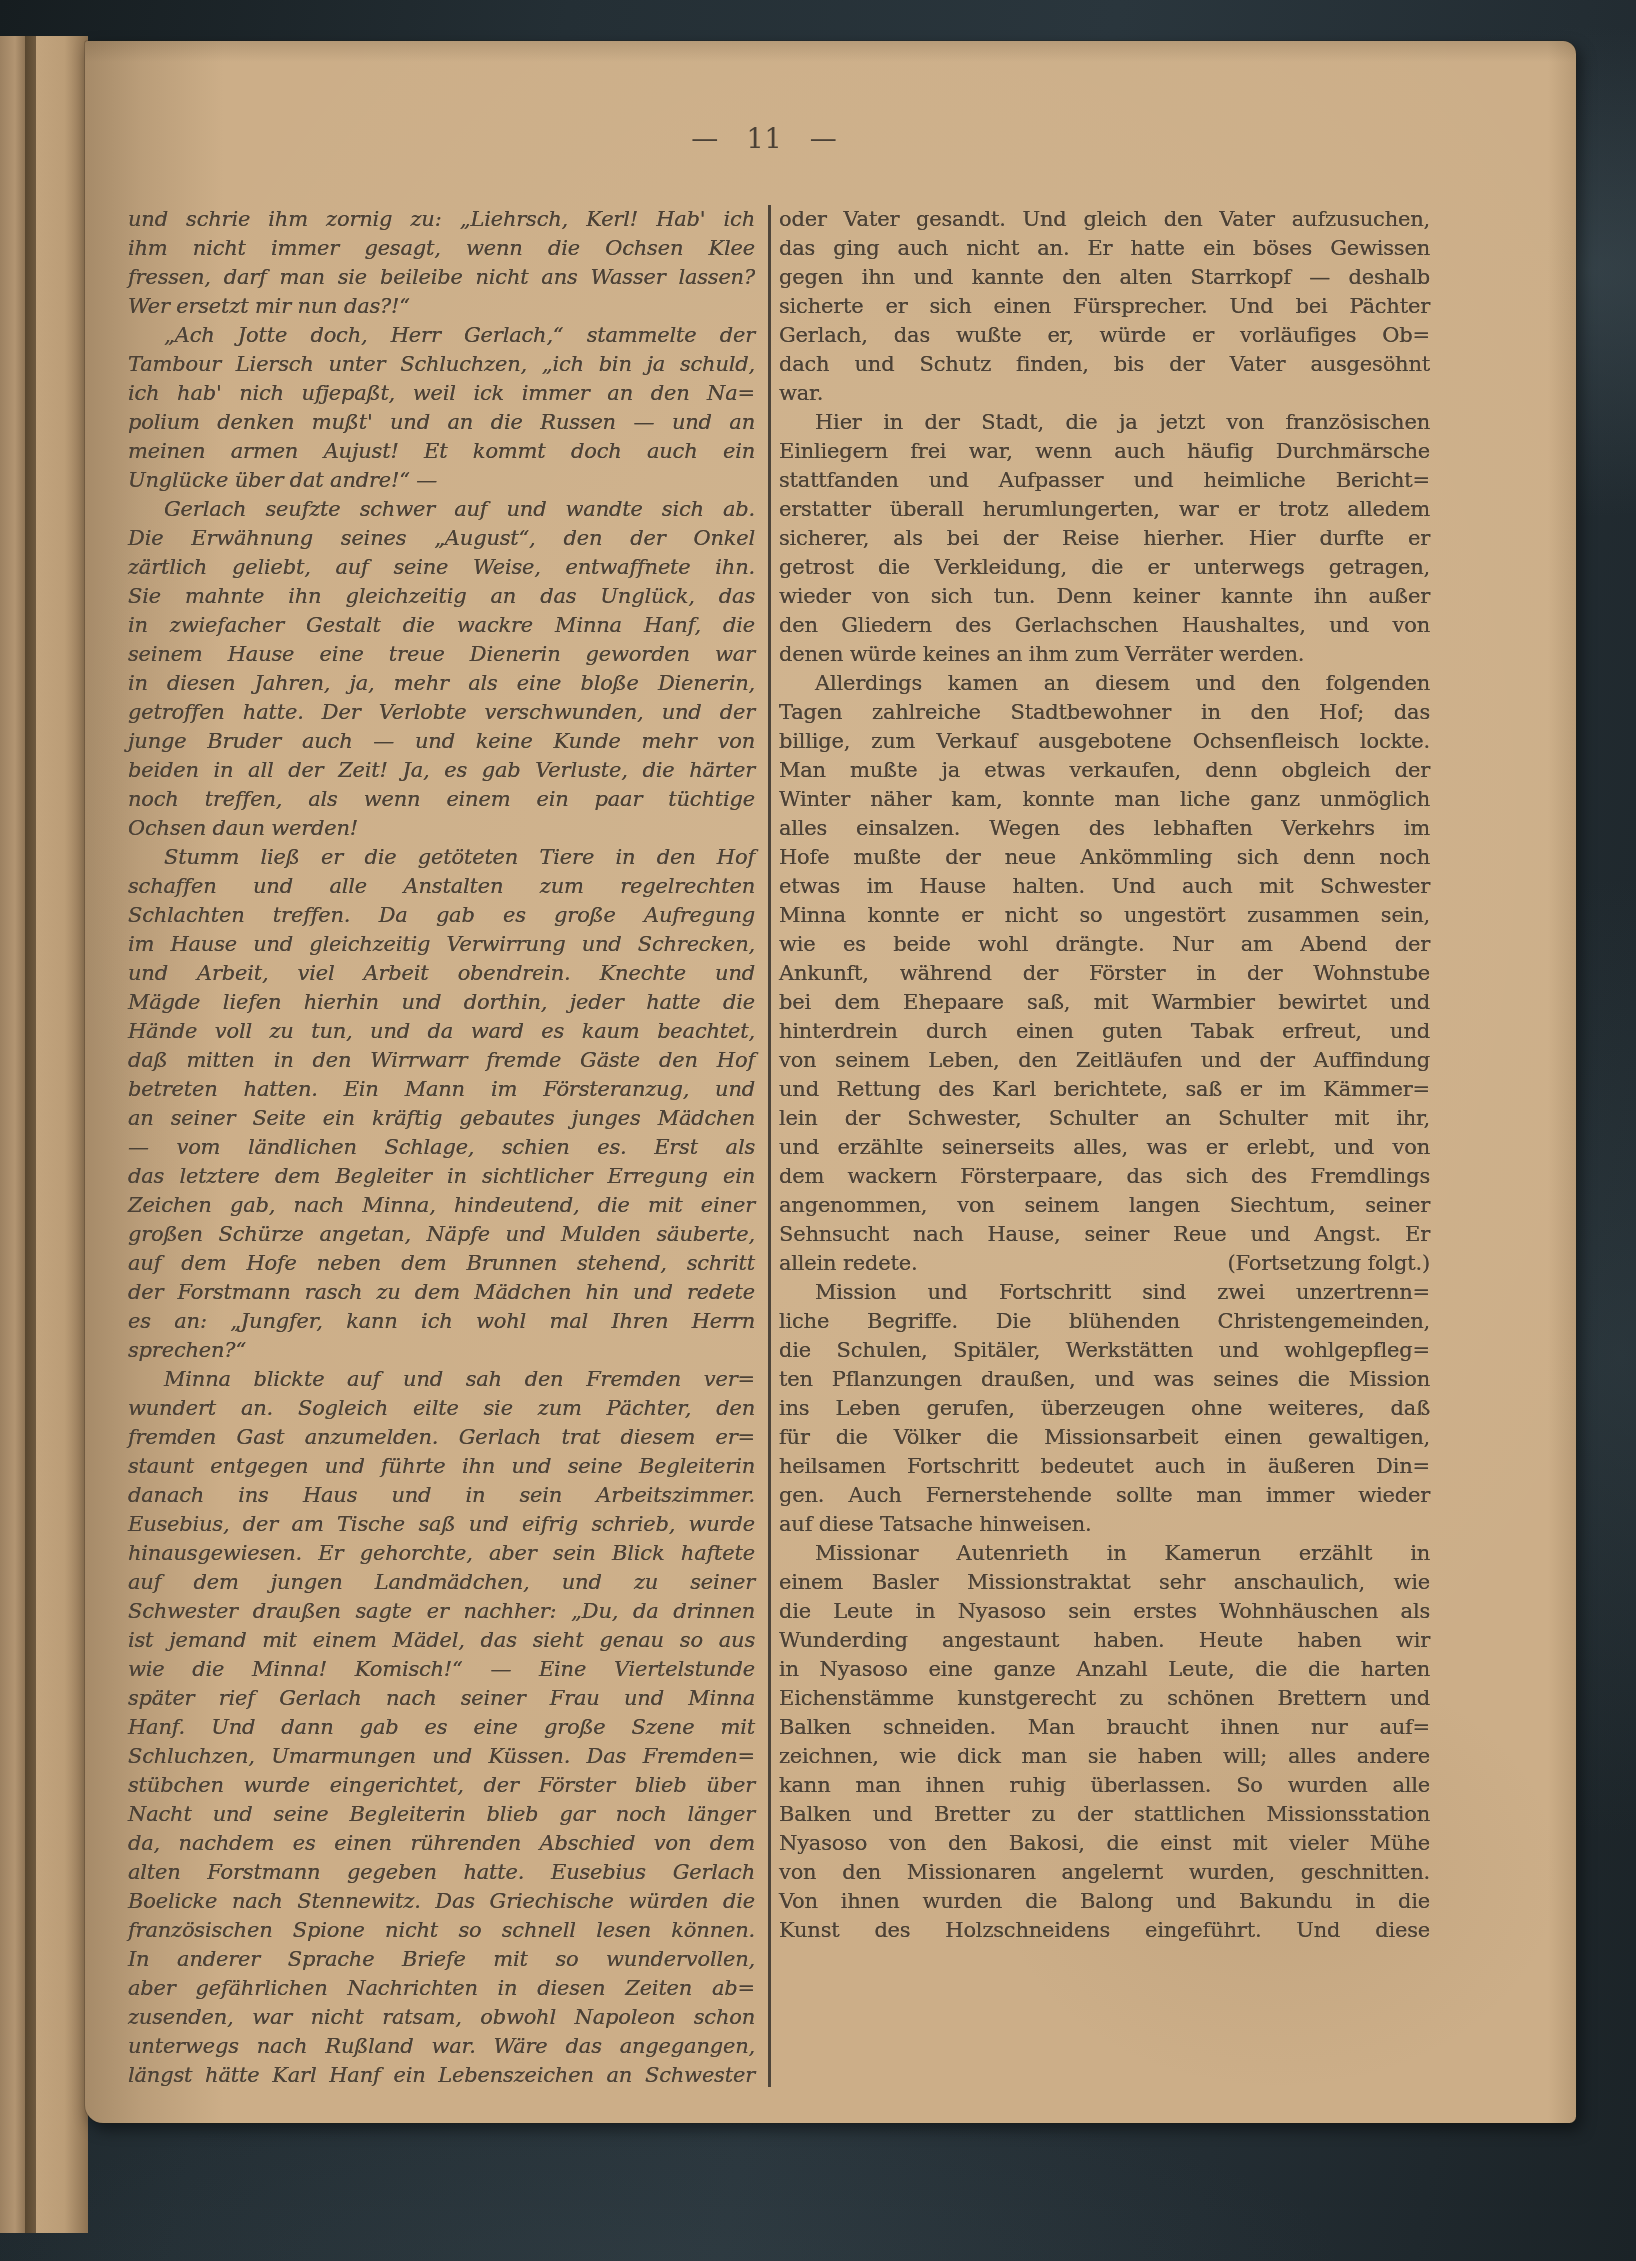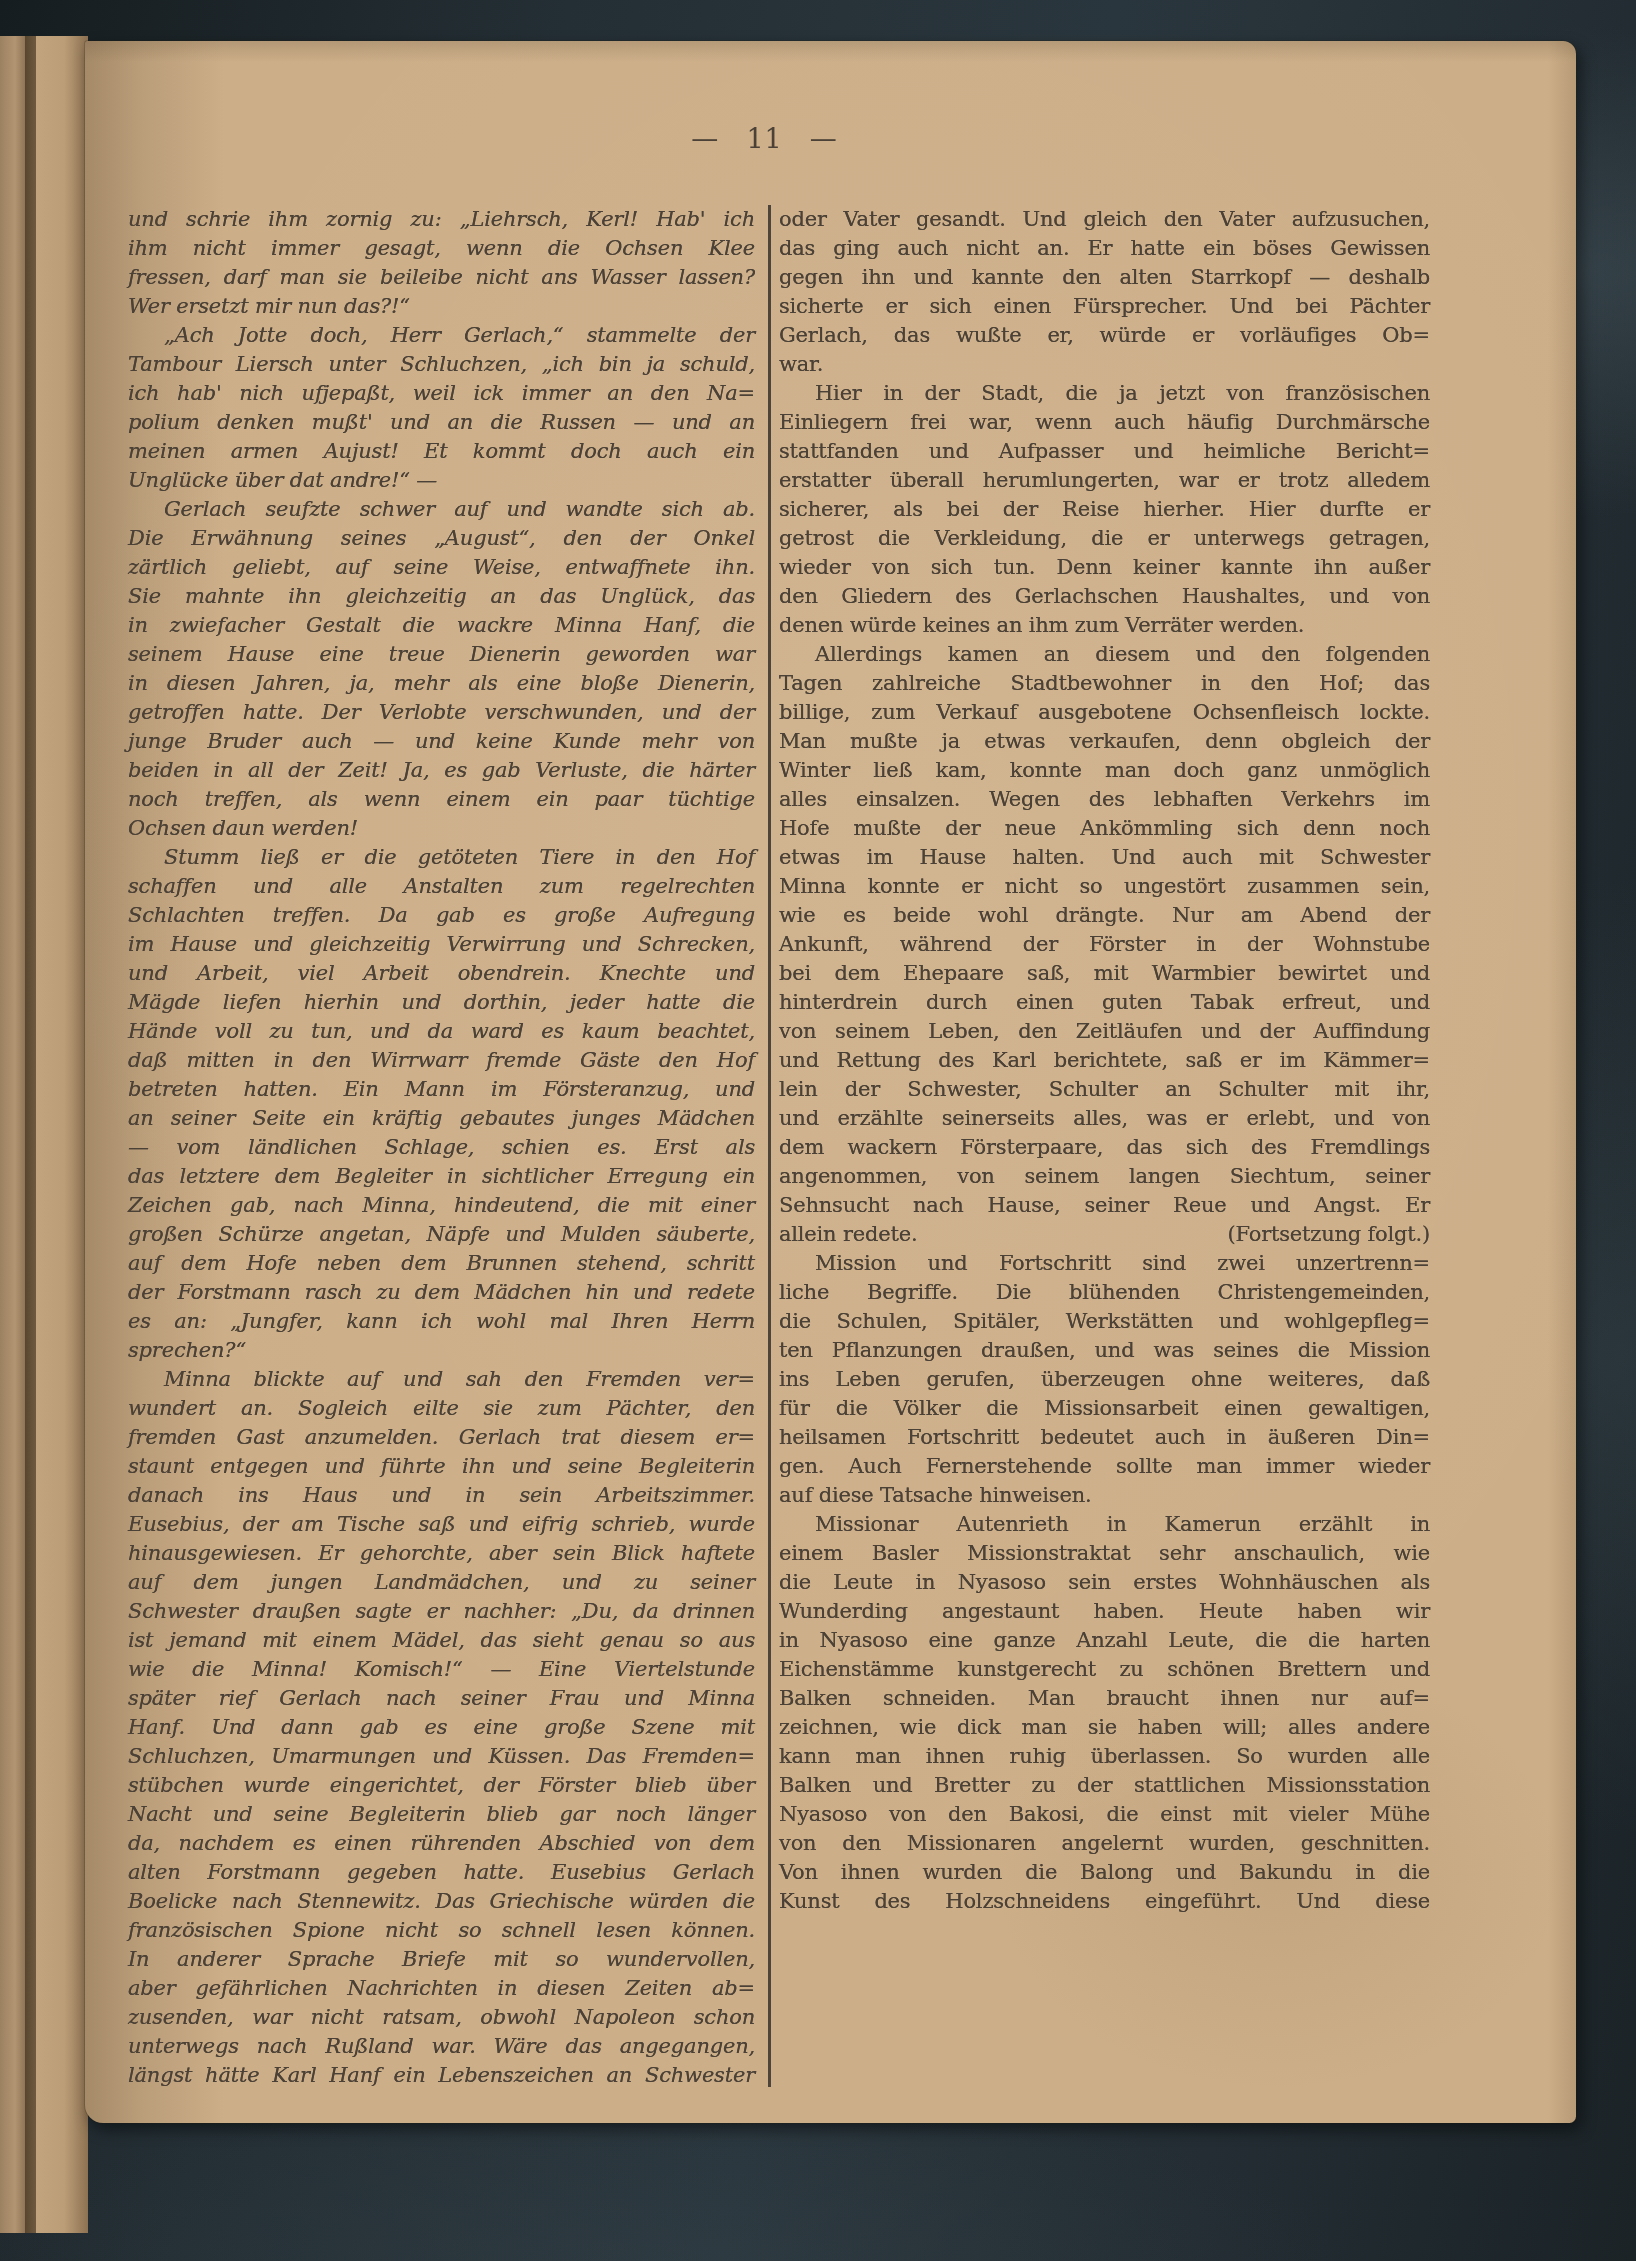--- a/index.html
+++ b/index.html
@@ -128,35 +128,36 @@
 
     <div class="divider"></div>
 
     <div class="col col-right" id="col-right">
       <div id="rc-before">
           <div class="line">oder Vater gesandt. Und gleich den Vater aufzusuchen,</div>
           <div class="line">das ging auch nicht an. Er hatte ein böses Gewissen</div>
           <div class="line">gegen ihn und kannte den alten Starrkopf — deshalb</div>
           <div class="line">sicherte er sich einen Fürsprecher. Und bei Pächter</div>
           <div class="line">Gerlach, das wußte er, würde er vorläufiges Ob=</div>
+          <div class="line">dach und Schutz finden, bis der Vater ausgesöhnt</div>
           <div class="line pend">war.</div>
           <div class="line ind">Hier in der Stadt, die ja jetzt von französischen</div>
           <div class="line">Einliegern frei war, wenn auch häufig Durchmärsche</div>
           <div class="line">stattfanden und Aufpasser und heimliche Bericht=</div>
           <div class="line">erstatter überall herumlungerten, war er trotz alledem</div>
           <div class="line">sicherer, als bei der Reise hierher. Hier durfte er</div>
           <div class="line">getrost die Verkleidung, die er unterwegs getragen,</div>
           <div class="line">wieder von sich tun. Denn keiner kannte ihn außer</div>
           <div class="line">den Gliedern des Gerlachschen Haushaltes, und von</div>
           <div class="line pend">denen würde keines an ihm zum Verräter werden.</div>
           <div class="line ind">Allerdings kamen an diesem und den folgenden</div>
           <div class="line">Tagen zahlreiche Stadtbewohner in den Hof; das</div>
           <div class="line">billige, zum Verkauf ausgebotene Ochsenfleisch lockte.</div>
           <div class="line">Man mußte ja etwas verkaufen, denn obgleich der</div>
-          <div class="line">Winter ließ kam, konnte man doch ganz unmöglich</div>
+          <div class="line">Winter näher kam, konnte man liche ganz unmöglich</div>
           <div class="line">alles einsalzen. Wegen des lebhaften Verkehrs im</div>
           <div class="line">Hofe mußte der neue Ankömmling sich denn noch</div>
           <div class="line">etwas im Hause halten. Und auch mit Schwester</div>
           <div class="line">Minna konnte er nicht so ungestört zusammen sein,</div>
           <div class="line">wie es beide wohl drängte. Nur am Abend der</div>
           <div class="line">Ankunft, während der Förster in der Wohnstube</div>
           <div class="line">bei dem Ehepaare saß, mit Warmbier bewirtet und</div>
           <div class="line">hinterdrein durch einen guten Tabak erfreut, und</div>
           <div class="line">von seinem Leben, den Zeitläufen und der Auffindung</div>
           <div class="line">und Rettung des Karl berichtete, saß er im Kämmer=</div>

